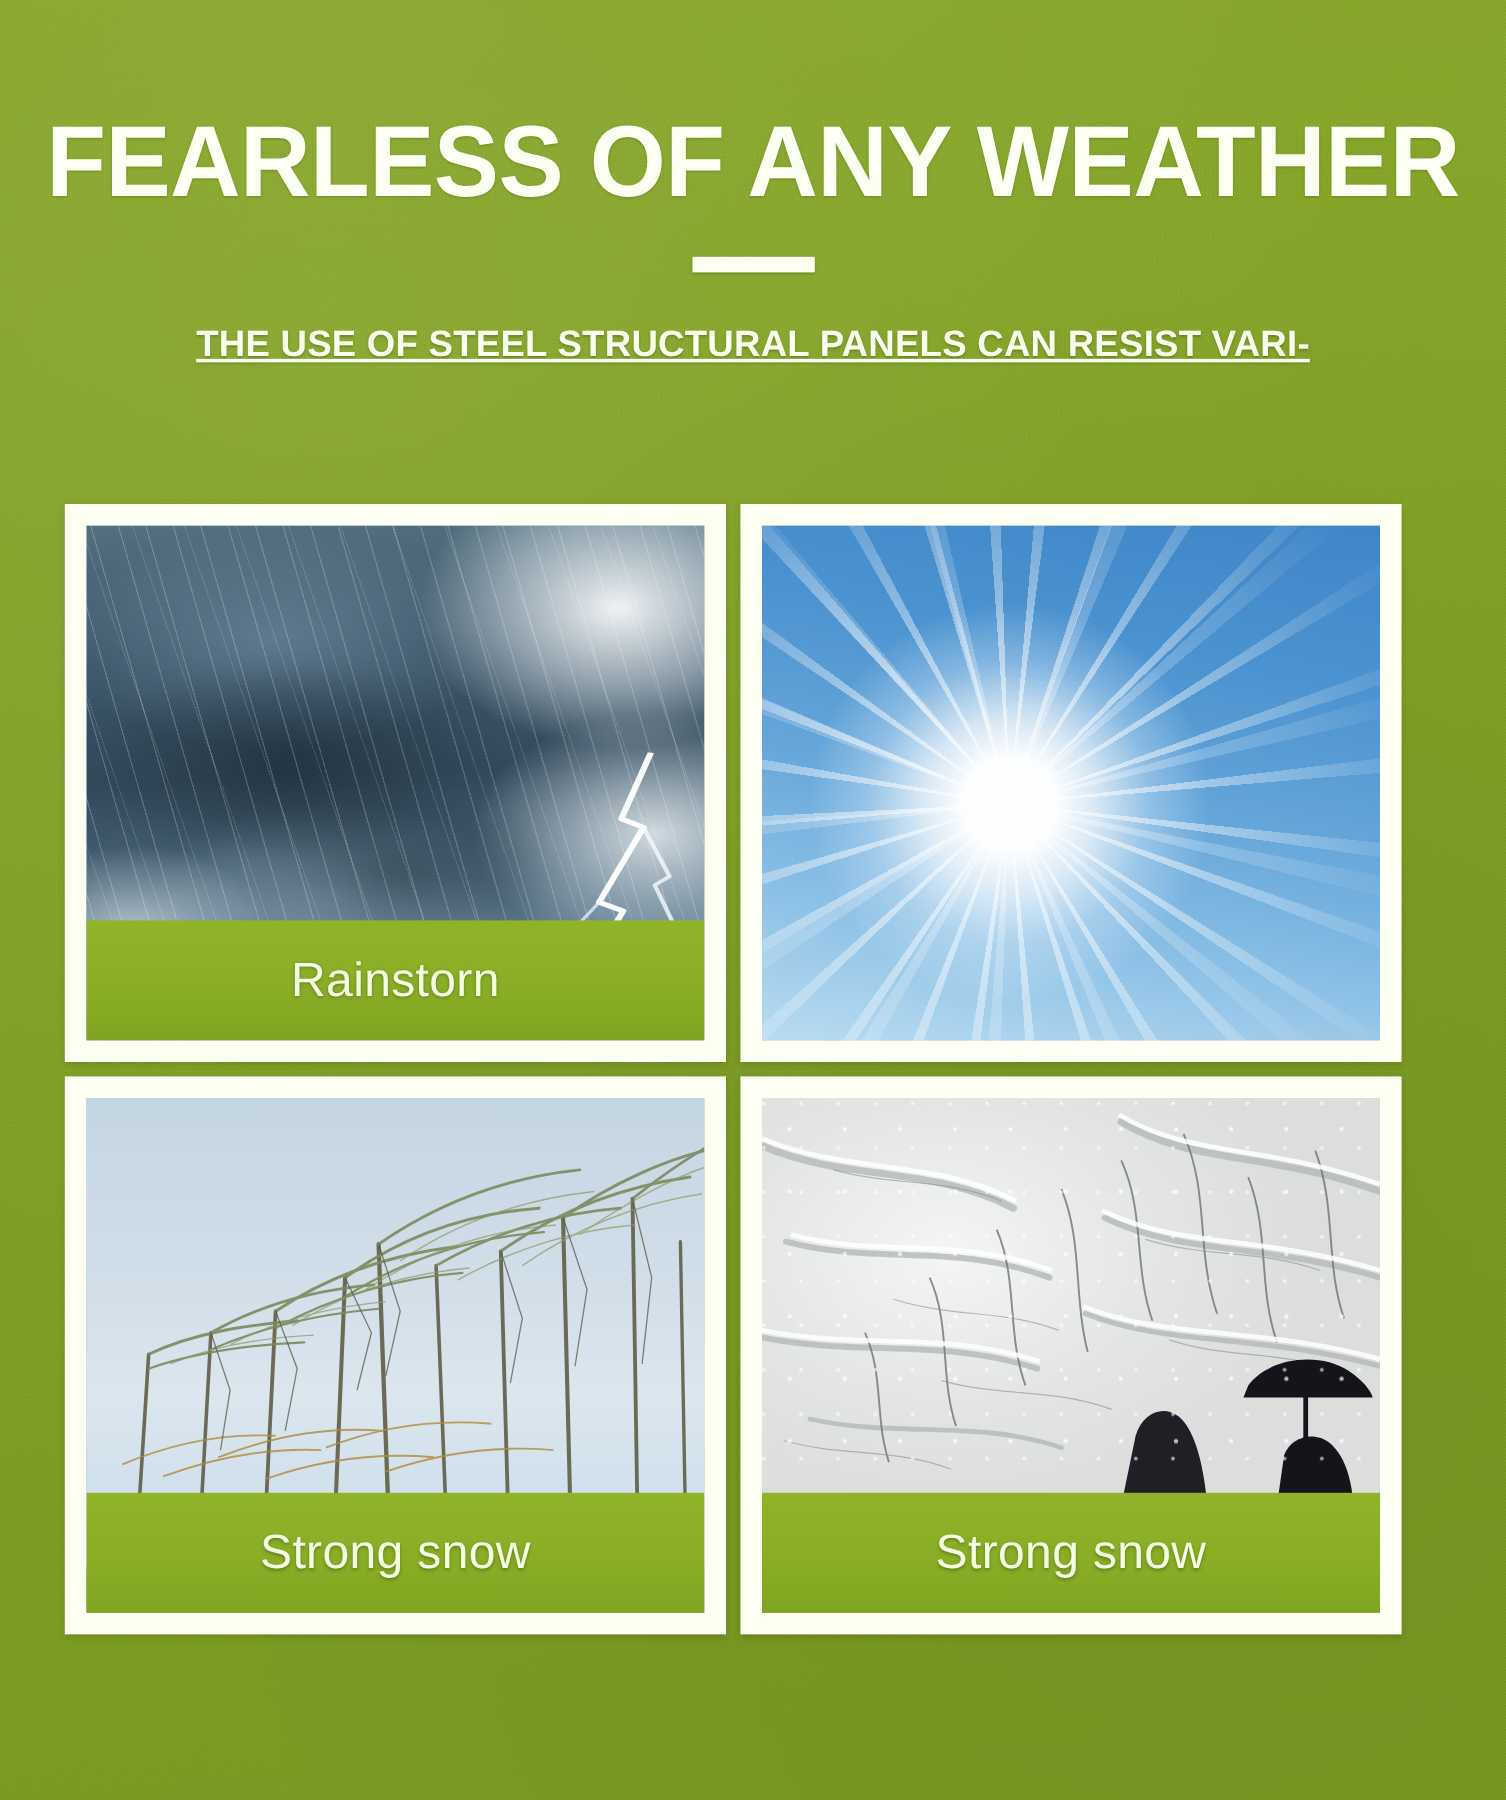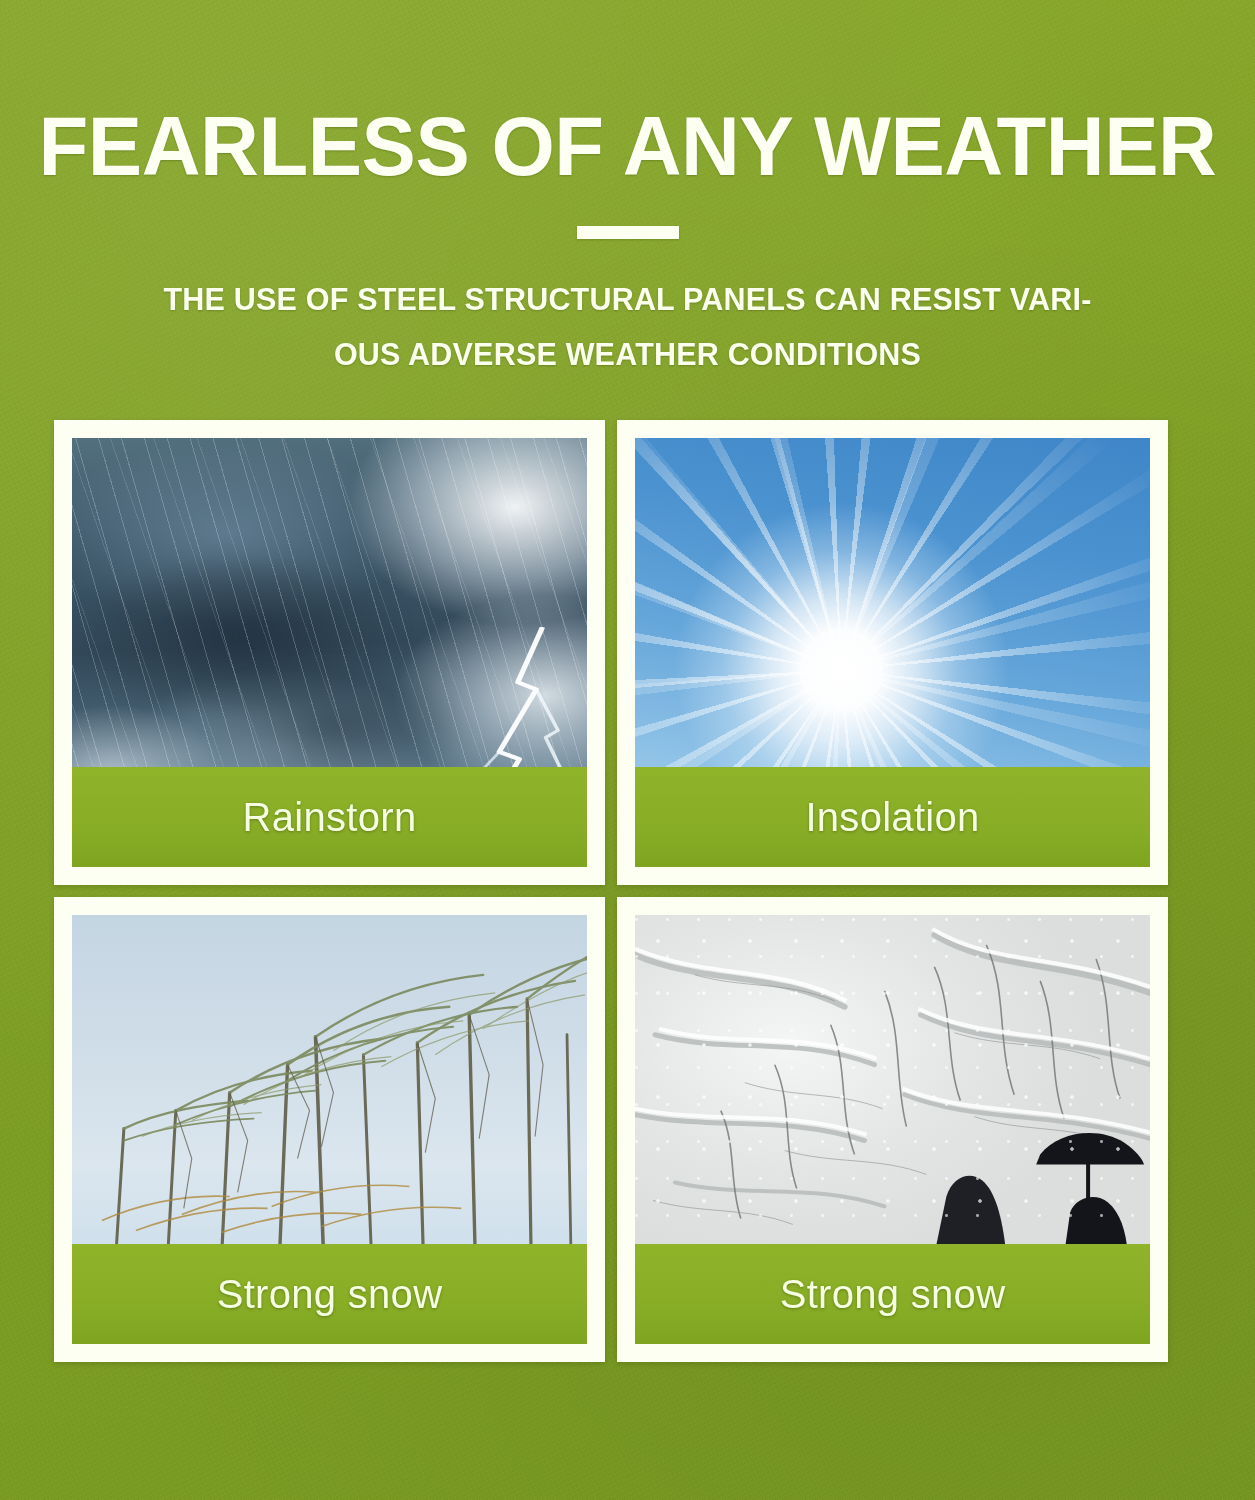--- a/index.html
+++ b/index.html
@@ -25,21 +25,20 @@
       linear-gradient(175deg, #88a828 0%, #7fa121 45%, #789a1e 100%);
   }
 
   
   .header {
     position: absolute;
     top: 0;
     left: 0;
     width: 1255px;
     text-align: center;
-    margin-top: 12px;
   }
   .poster-title {
     margin: 0;
     padding-top: 92px;
     font-size: 84px;
     line-height: 84px;
     font-weight: bold;
     letter-spacing: -0.5px;
     color: #fdfff2;
     font-family: "Liberation Sans", sans-serif;
@@ -56,20 +55,21 @@
   }
   .poster-subtitle {
     margin: 0;
     padding-top: 33px;
     font-size: 30.5px;
     line-height: 55px;
     font-weight: bold;
     letter-spacing: 0.2px;
     color: #fbffee;
     text-shadow: 0 1px 2px rgba(60,80,10,0.35);
+    text-decoration: underline;
   }
   .poster-subtitle .sub-line { display: block; }
 
   
   .cards {
     position: absolute;
     top: 420px;
     left: 54px;
     width: 1146px;
     display: grid;
@@ -252,21 +252,20 @@
 </head>
 <body>
 
 <div id="poster">
 
   <div class="header">
     <h1 class="poster-title">FEARLESS OF ANY WEATHER</h1>
     <div class="title-divider"></div>
     <p class="poster-subtitle">
       <span class="sub-line">THE USE OF STEEL STRUCTURAL PANELS CAN RESIST VARI-</span>
-      <span class="sub-line">OUS ADVERSE WEATHER CONDITIONS</span>
     </p>
   </div>
 
   <div class="cards">
 
     <div class="card">
       <div class="card-inner">
         <div class="scene scene-rain">
           <div class="dark-cloud-a"></div>
           <div class="dark-cloud-b"></div>
@@ -282,23 +281,20 @@
         </div>
       </div>
     </div>
 
     <div class="card">
       <div class="card-inner">
         <div class="scene scene-sun">
           <div class="sun-rays"></div>
           <div class="sun-rays-2"></div>
           <div class="sun-core"></div>
-        </div>
-        <div class="card-caption">
-          <span class="caption-text">Insolation</span>
         </div>
       </div>
     </div>
 
     <div class="card">
       <div class="card-inner">
         <div class="scene scene-wind">
           <svg class="wind-trees" viewBox="0 0 516 340" preserveAspectRatio="none">
             <g stroke="#6b6a57" fill="none" stroke-linecap="round">
 

